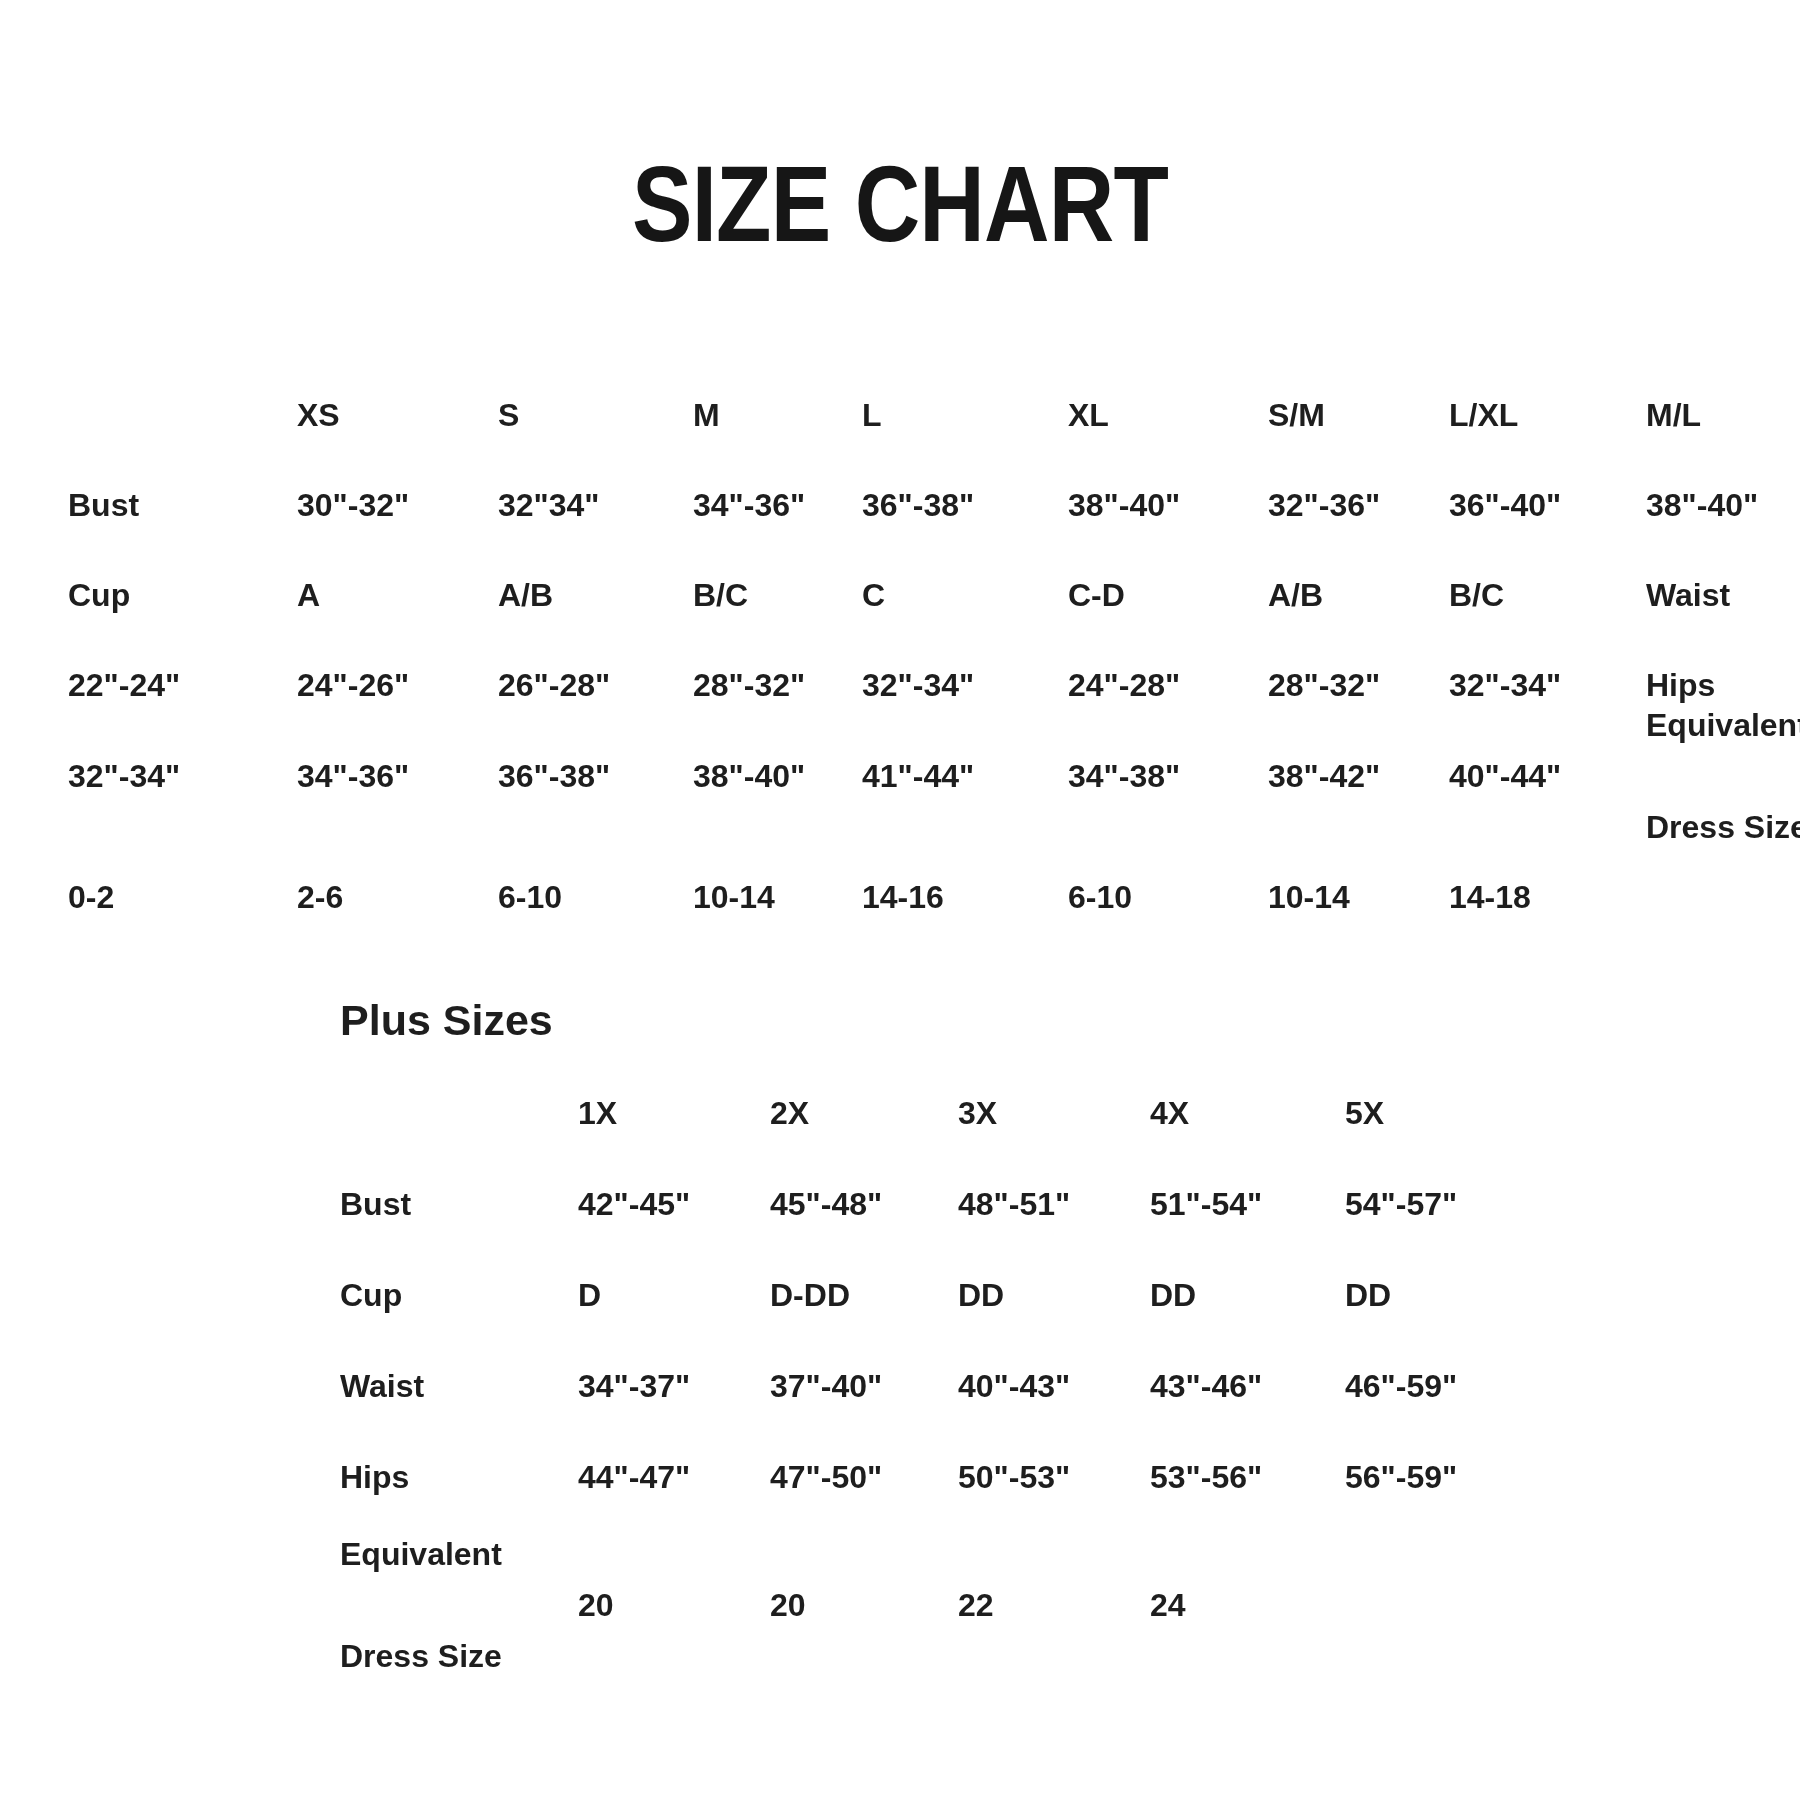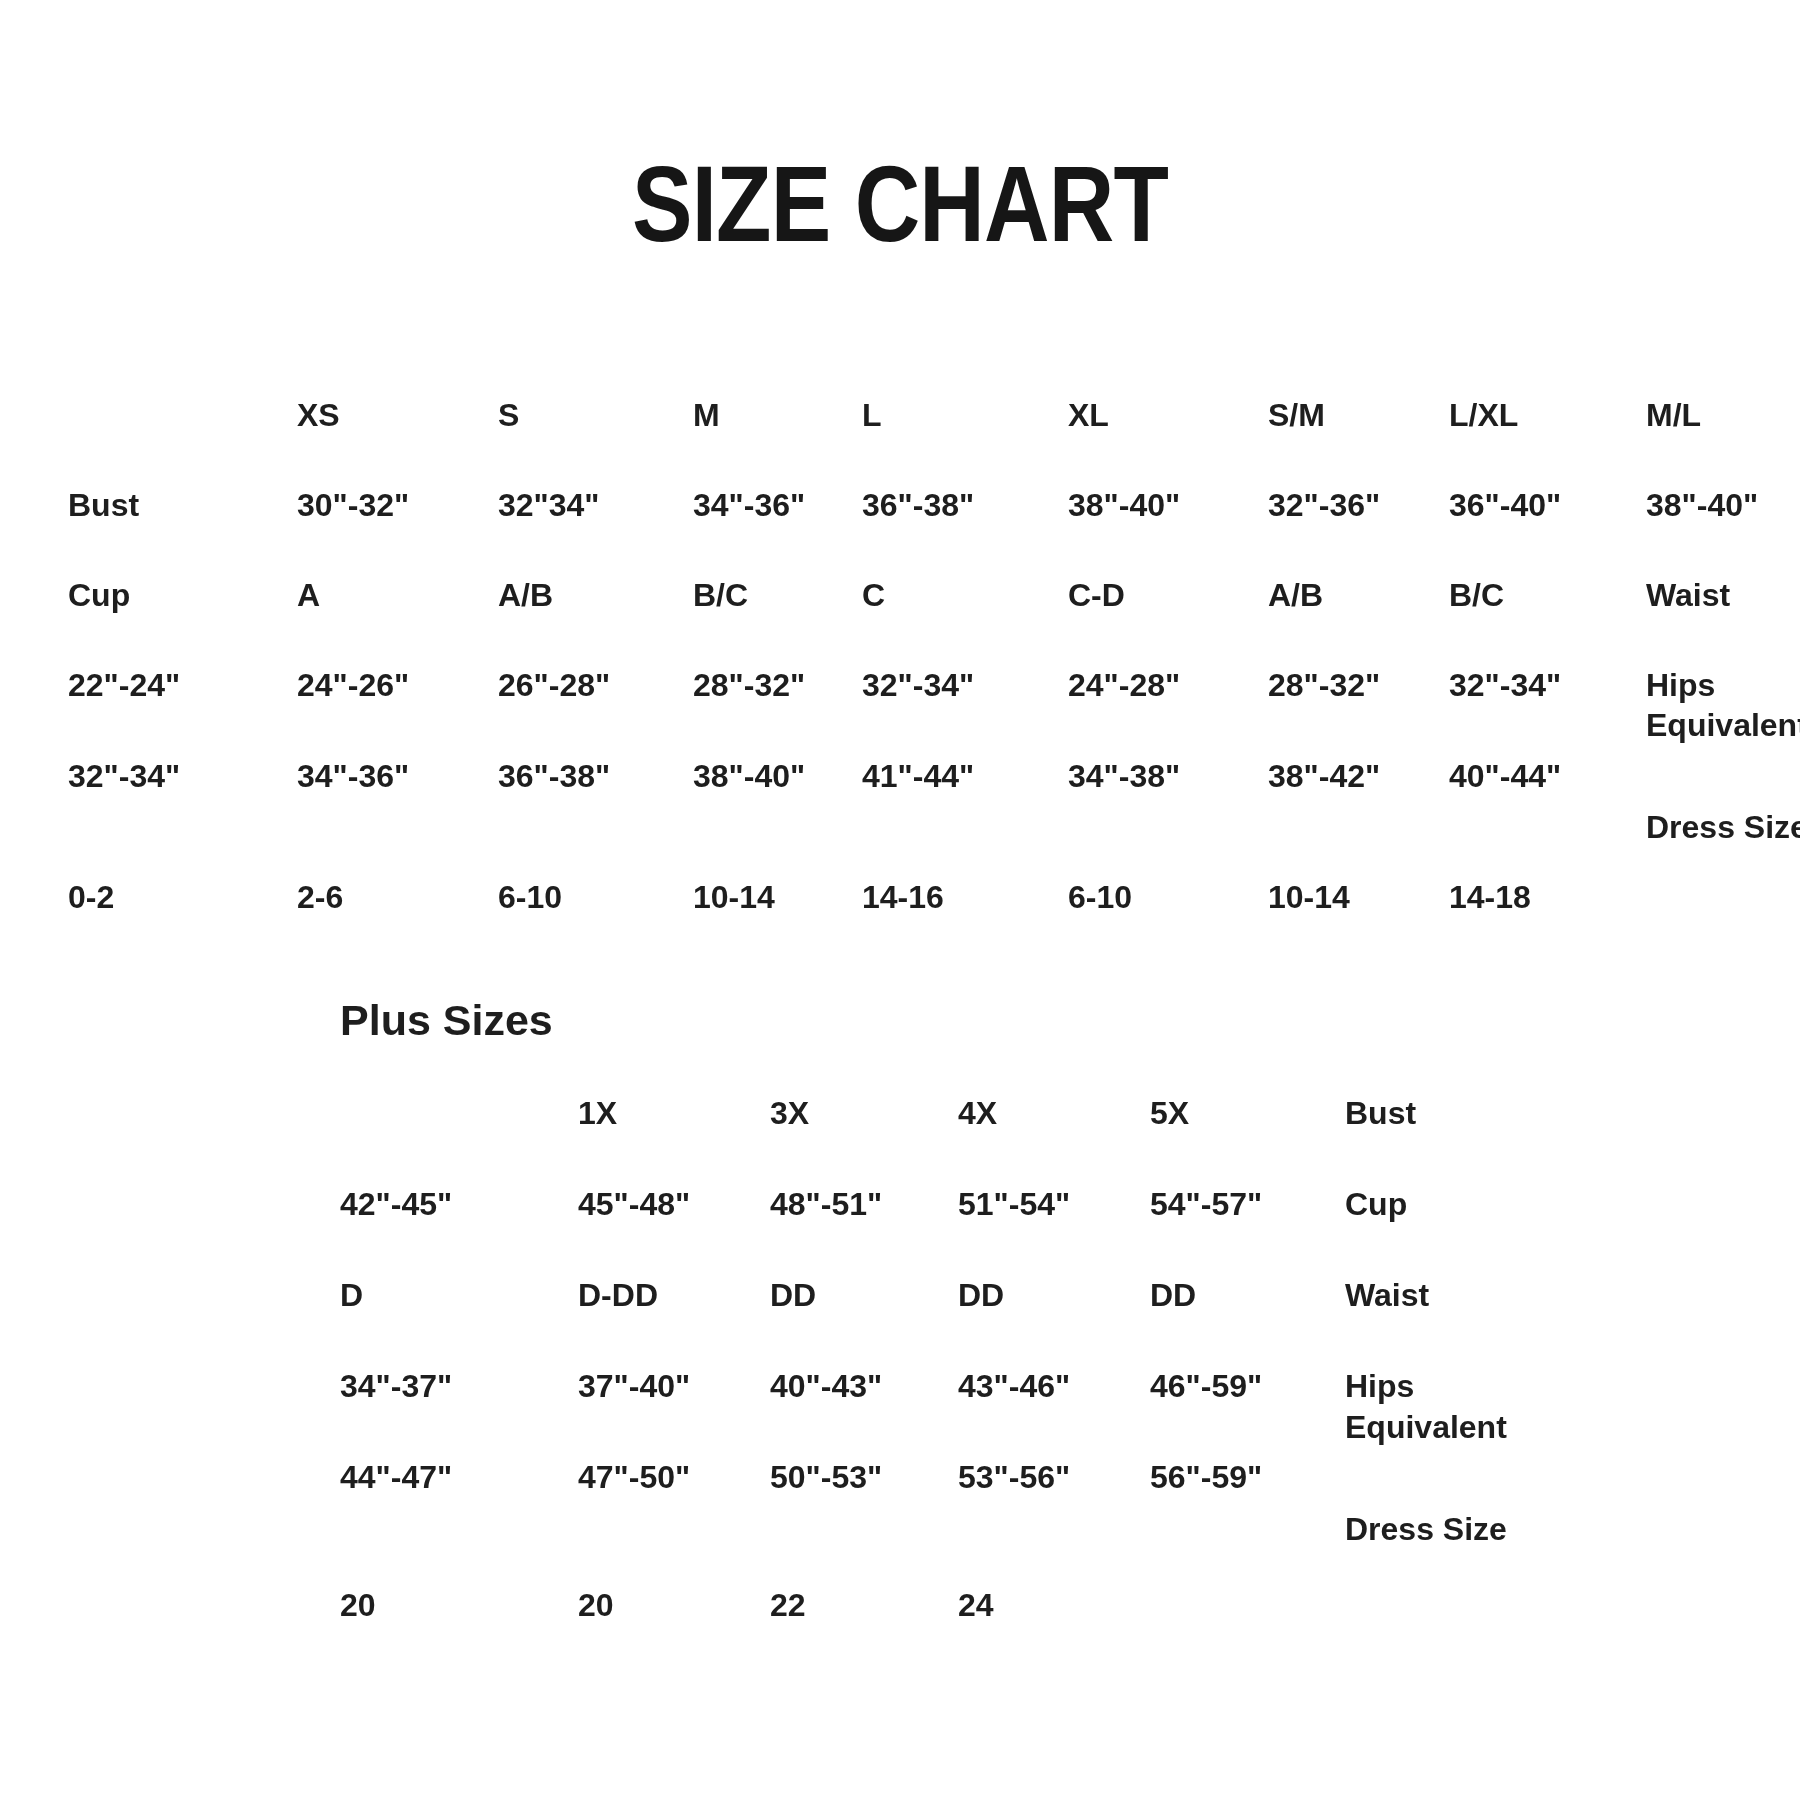--- a/index.html
+++ b/index.html
@@ -130,20 +130,21 @@
   <div class="cell">10-14</div>
   <div class="cell">14-18</div>
 </div>
 
 <div class="plus-label">Plus Sizes</div>
 
 <div class="grid plus-table">
 
   <div class="cell"></div>
   <div class="cell">1X</div>
+  <div class="cell">2X</div>
   <div class="cell">3X</div>
   <div class="cell">4X</div>
   <div class="cell">5X</div>
 
   <div class="cell">Bust</div>
   <div class="cell">42"-45"</div>
   <div class="cell">45"-48"</div>
   <div class="cell">48"-51"</div>
   <div class="cell">51"-54"</div>
   <div class="cell">54"-57"</div>

